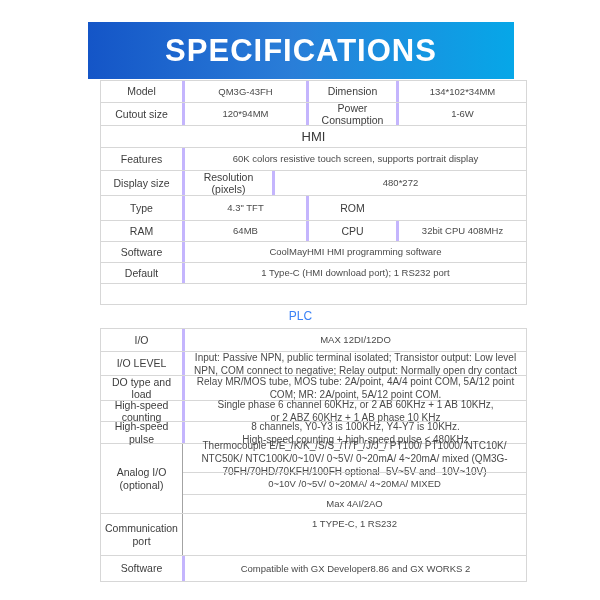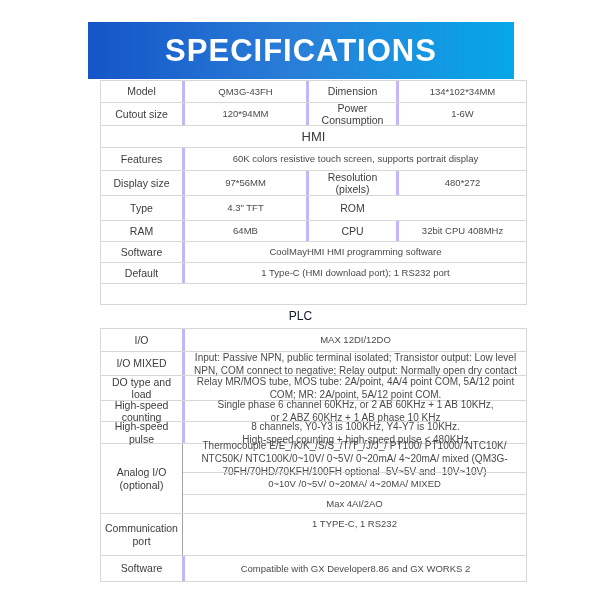--- a/index.html
+++ b/index.html
@@ -26,21 +26,21 @@
   .cv{flex:1;}
   .label{font-size:10.5px;color:#3d3d3d;line-height:1.15;}
   .val{font-size:9.5px;color:#4a4a4a;line-height:1.2;}
   .small{font-size:10px;line-height:1.3;}
   .sec{font-size:13px;color:#383838;}
   .subcol{flex:1;display:flex;flex-direction:column;border-left:1px solid #a3a3a3;box-sizing:border-box;}
   .subrow{display:flex;align-items:center;justify-content:center;text-align:center;
     border-top:1px solid #d7d7d7;box-sizing:border-box;padding:1px 4px;}
   .subrow:first-child{border-top:none;}
   .plc-heading{position:absolute;left:87px;top:294px;width:427px;height:19px;
-    display:flex;align-items:center;justify-content:center;font-size:12px;color:#0f172a;}
+    display:flex;align-items:center;justify-content:center;font-size:12px;color:#3b82f6;}
   .watermark{position:absolute;left:368px;top:593px;width:64px;height:7px;display:flex;opacity:.75;}
   .wm-dot{width:11px;height:6px;background:#f6e3c3;border-radius:2px;}
   .wm-bar{flex:1;height:6px;margin-left:2px;background:#cfe9f7;border-radius:2px;}
 </style>
 </head>
 <body>
 
 <div class="page">
 
   <div class="banner">
@@ -62,21 +62,20 @@
     </div>
     <div class="trow" style="height:22px">
       <div class="cell cv sec">HMI</div>
     </div>
     <div class="trow" style="height:23px">
       <div class="cell c1 label">Features</div>
       <div class="cell cv val">60K colors resistive touch screen, supports portrait display</div>
     </div>
     <div class="trow" style="height:25px">
       <div class="cell c1 label">Display size</div>
-      <div class="cell c2 val">97*56MM</div>
       <div class="cell c3 label">Resolution (pixels)</div>
       <div class="cell c4 val">480*272</div>
     </div>
     <div class="trow" style="height:25px">
       <div class="cell c1 label">Type</div>
       <div class="cell c2 val">4.3"  TFT</div>
       <div class="cell c3 label">ROM</div>
     </div>
     <div class="trow" style="height:21px">
       <div class="cell c1 label">RAM</div>
@@ -98,21 +97,21 @@
   </div>
 
   <div class="plc-heading">PLC</div>
 
   <div class="tbl t2">
     <div class="trow" style="height:22px">
       <div class="cell c1 label">I/O</div>
       <div class="cell cv val">MAX 12DI/12DO</div>
     </div>
     <div class="trow" style="height:24px">
-      <div class="cell c1 label">I/O MIXED</div>
+      <div class="cell c1 label">I/O LEVEL</div>
       <div class="cell cv val small">Input: Passive NPN, public terminal isolated; Transistor output: Low level NPN, COM connect to negative; Relay output: Normally open dry contact</div>
     </div>
     <div class="trow" style="height:25px">
       <div class="cell c1 label">DO type and load</div>
       <div class="cell cv val small">Relay MR/MOS tube, MOS tube: 2A/point, 4A/4 point COM, 5A/12 point COM; MR: 2A/point, 5A/12 point COM.</div>
     </div>
     <div class="trow" style="height:21px">
       <div class="cell c1 label">High-speed counting</div>
       <div class="cell cv val small">
         <div>

